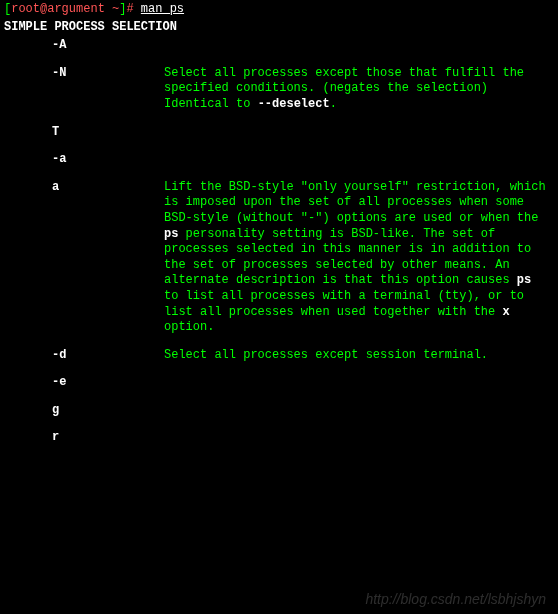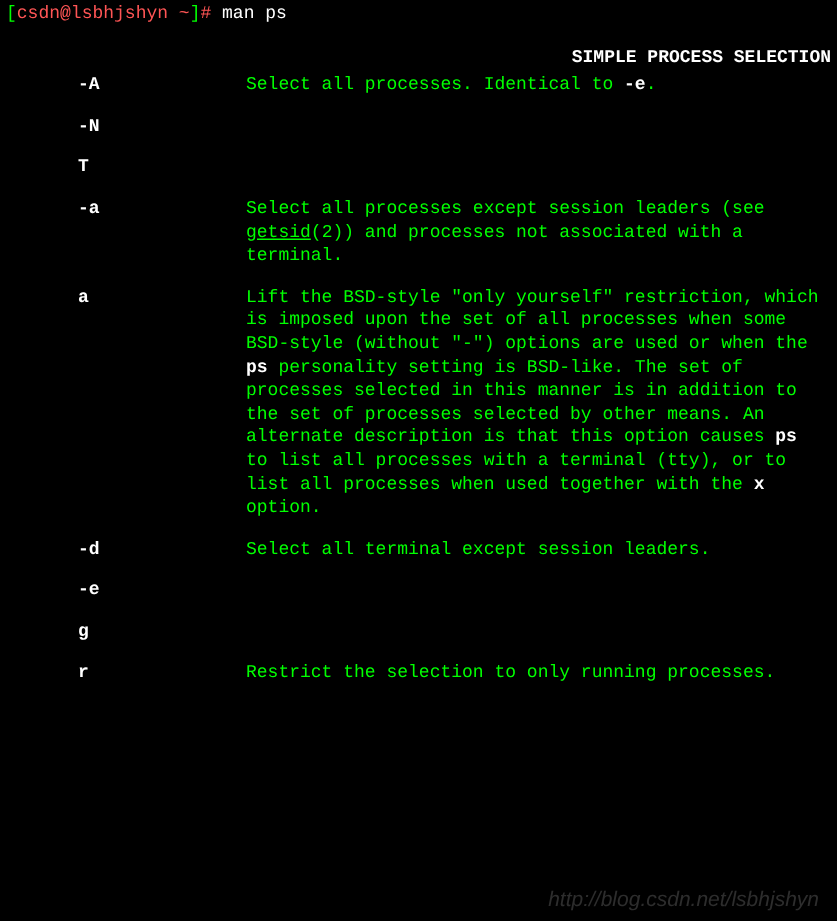--- a/index.html
+++ b/index.html
@@ -17,26 +17,25 @@
   }
   .prompt-line {
     white-space: nowrap;
   }
   .prompt-bracket { color: #00ff00; }
   .prompt-user { color: #ff5555; }
   .prompt-at { color: #ff5555; }
   .prompt-host { color: #ff5555; }
   .prompt-path { color: #ff5555; }
   .prompt-hash { color: #ff5555; }
-  .command { color: #ffffff; }
+  .command { color: #ffffff; text-decoration: underline; }
   .section-header {
     color: #ffffff;
     font-weight: bold;
-    margin-top: 13px;
-    text-align: right;
+    margin-top: 2px;
   }
   .option-row {
     display: flex;
     align-items: flex-start;
     margin-top: 12px;
   }
   .option-row:first-of-type { margin-top: 3px; }
   .option-flag {
     color: #ffffff;
     font-weight: bold;
@@ -65,52 +64,50 @@
     font-size: 14px;
     pointer-events: none;
     font-style: italic;
   }
 </style>
 </head>
 <body>
 
 <div class="terminal">
   <div class="prompt-line">
-    <span class="prompt-bracket">[</span><span class="prompt-user">csdn</span><span class="prompt-at">@</span><span class="prompt-host">lsbhjshyn</span><span class="prompt-path"> ~</span><span class="prompt-bracket">]</span><span class="prompt-hash"># </span><span class="command">man ps</span>
+    <span class="prompt-bracket">[</span><span class="prompt-user">root</span><span class="prompt-at">@</span><span class="prompt-host">argument</span><span class="prompt-path"> ~</span><span class="prompt-bracket">]</span><span class="prompt-hash"># </span><span class="command">man ps</span>
   </div>
   <div class="section-header">SIMPLE PROCESS SELECTION</div>
   <div id="options-container">
       <div class="option-row">
         <div class="option-flag">-A</div>
-        <div class="option-desc">Select all processes. Identical to <span class="bold">-e</span>.</div>
       </div>
       <div class="option-row">
         <div class="option-flag">-N</div>
+        <div class="option-desc">Select all processes except those that fulfill the specified conditions. (negates the selection) Identical to <span class="bold">--deselect</span>.</div>
       </div>
       <div class="option-row">
         <div class="option-flag">T</div>
       </div>
       <div class="option-row">
         <div class="option-flag">-a</div>
-        <div class="option-desc">Select all processes except session leaders (see <span class="underline">getsid</span>(2)) and processes not associated with a terminal.</div>
       </div>
       <div class="option-row">
         <div class="option-flag">a</div>
         <div class="option-desc">Lift the BSD-style "only yourself" restriction, which is imposed upon the set of all processes when some BSD-style (without "-") options are used or when the <span class="bold">ps</span> personality setting is BSD-like. The set of processes selected in this manner is in addition to the set of processes selected by other means. An alternate description is that this option causes <span class="bold">ps</span> to list all processes with a terminal (tty), or to list all processes when used together with the <span class="bold">x</span> option.</div>
       </div>
       <div class="option-row">
         <div class="option-flag">-d</div>
-        <div class="option-desc">Select all terminal except session leaders.</div>
+        <div class="option-desc">Select all processes except session terminal.</div>
       </div>
       <div class="option-row">
         <div class="option-flag">-e</div>
       </div>
       <div class="option-row">
         <div class="option-flag">g</div>
       </div>
       <div class="option-row">
         <div class="option-flag">r</div>
-        <div class="option-desc">Restrict the selection to only running processes.</div>
       </div>
     </div>
 </div>
 
 <div class="watermark">http://blog.csdn.net/lsbhjshyn</div>
 
 </body></html>

